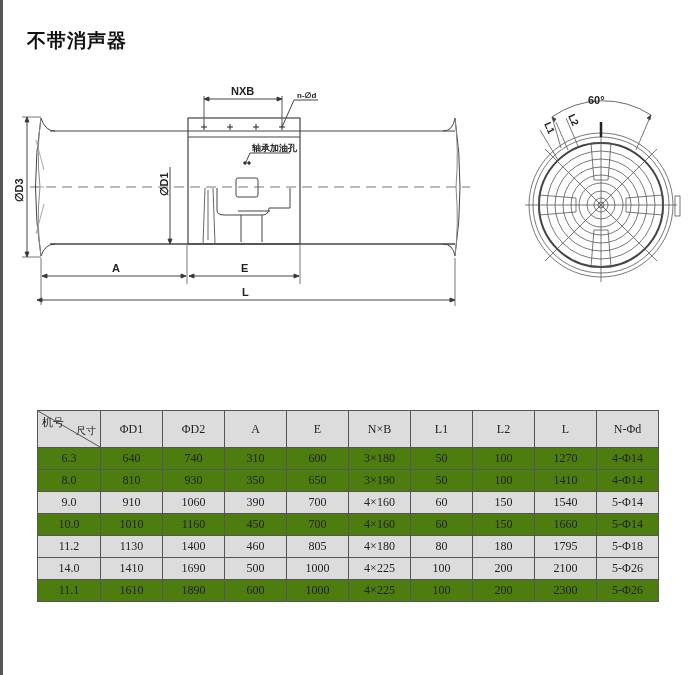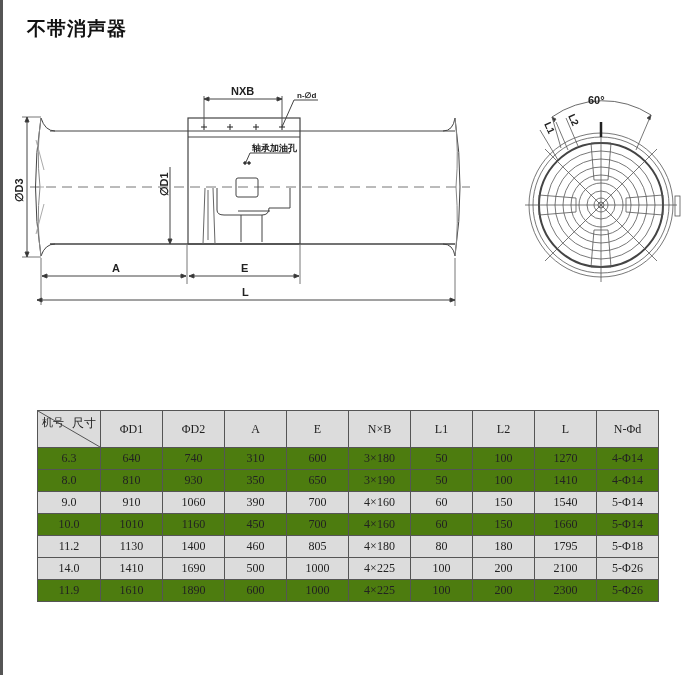--- a/index.html
+++ b/index.html
@@ -2,38 +2,38 @@
 <html><head>
 <meta charset="utf-8">
 <style>
   html, body { margin: 0; padding: 0; }
   body {
     width: 688px; height: 675px; background: #ffffff; position: relative; overflow: hidden;
     font-family: "DejaVu Sans", sans-serif;
   }
   .left-strip { position: absolute; left: 0; top: 0; width: 3px; height: 675px; background: #555; }
   .title {
-    position: absolute; left: 27px; top: 16px; font-size: 19px; font-weight: bold; color: #111;
+    position: absolute; left: 27px; top: 28px; font-size: 19px; font-weight: bold; color: #111;
     letter-spacing: 1px; font-family: "DejaVu Sans", sans-serif;
   }
   svg.drawing { position: absolute; left: 0; top: 0; }
   .lbl { font-family: "Liberation Sans", sans-serif; font-weight: bold; fill: #222; }
   table.spec {
     position: absolute; left: 37px; top: 410px; border-collapse: collapse;
     font-family: "Liberation Serif", serif; font-size: 12px; color: #222;
   }
   table.spec td, table.spec th {
     border: 1px solid #555; text-align: center; height: 21px; padding: 0; font-weight: normal;
   }
   table.spec th { height: 36px; background: #dcdcdc; }
   table.spec tr.shade td { background: #dcdcdc; }
   table.spec tr.plain td { background: #4d7c0f; }
   .corner { position: relative; width: 62px; height: 36px; padding: 0 !important; overflow: hidden; }
   .corner svg { position: absolute; left: 0; top: 0; }
-  .corner .tr { position: absolute; right: 4px; top: 4px; font-size: 12px; font-family: Liberation Mono, monospace; }
+  .corner .tr { position: absolute; right: 4px; top: 13px; font-size: 10px; font-family: Liberation Mono, monospace; }
   .corner .bl { position: absolute; left: 4px; bottom: 17px; font-size: 11px; font-family: "DejaVu Sans", sans-serif; }
 </style>
 </head>
 <body>
 
 <div class="left-strip"></div>
 
 <div class="title">不带消声器</div>
 
 <svg class="drawing" width="688" height="400" viewBox="0 0 688 400">
@@ -236,21 +236,21 @@
       <td>1690</td>
       <td>500</td>
       <td>1000</td>
       <td>4×225</td>
       <td>100</td>
       <td>200</td>
       <td>2100</td>
       <td>5-Φ26</td>
     </tr>
     <tr class="plain">
-      <td>11.9</td>
+      <td>11.1</td>
       <td>1610</td>
       <td>1890</td>
       <td>600</td>
       <td>1000</td>
       <td>4×225</td>
       <td>100</td>
       <td>200</td>
       <td>2300</td>
       <td>5-Φ26</td>
     </tr>

